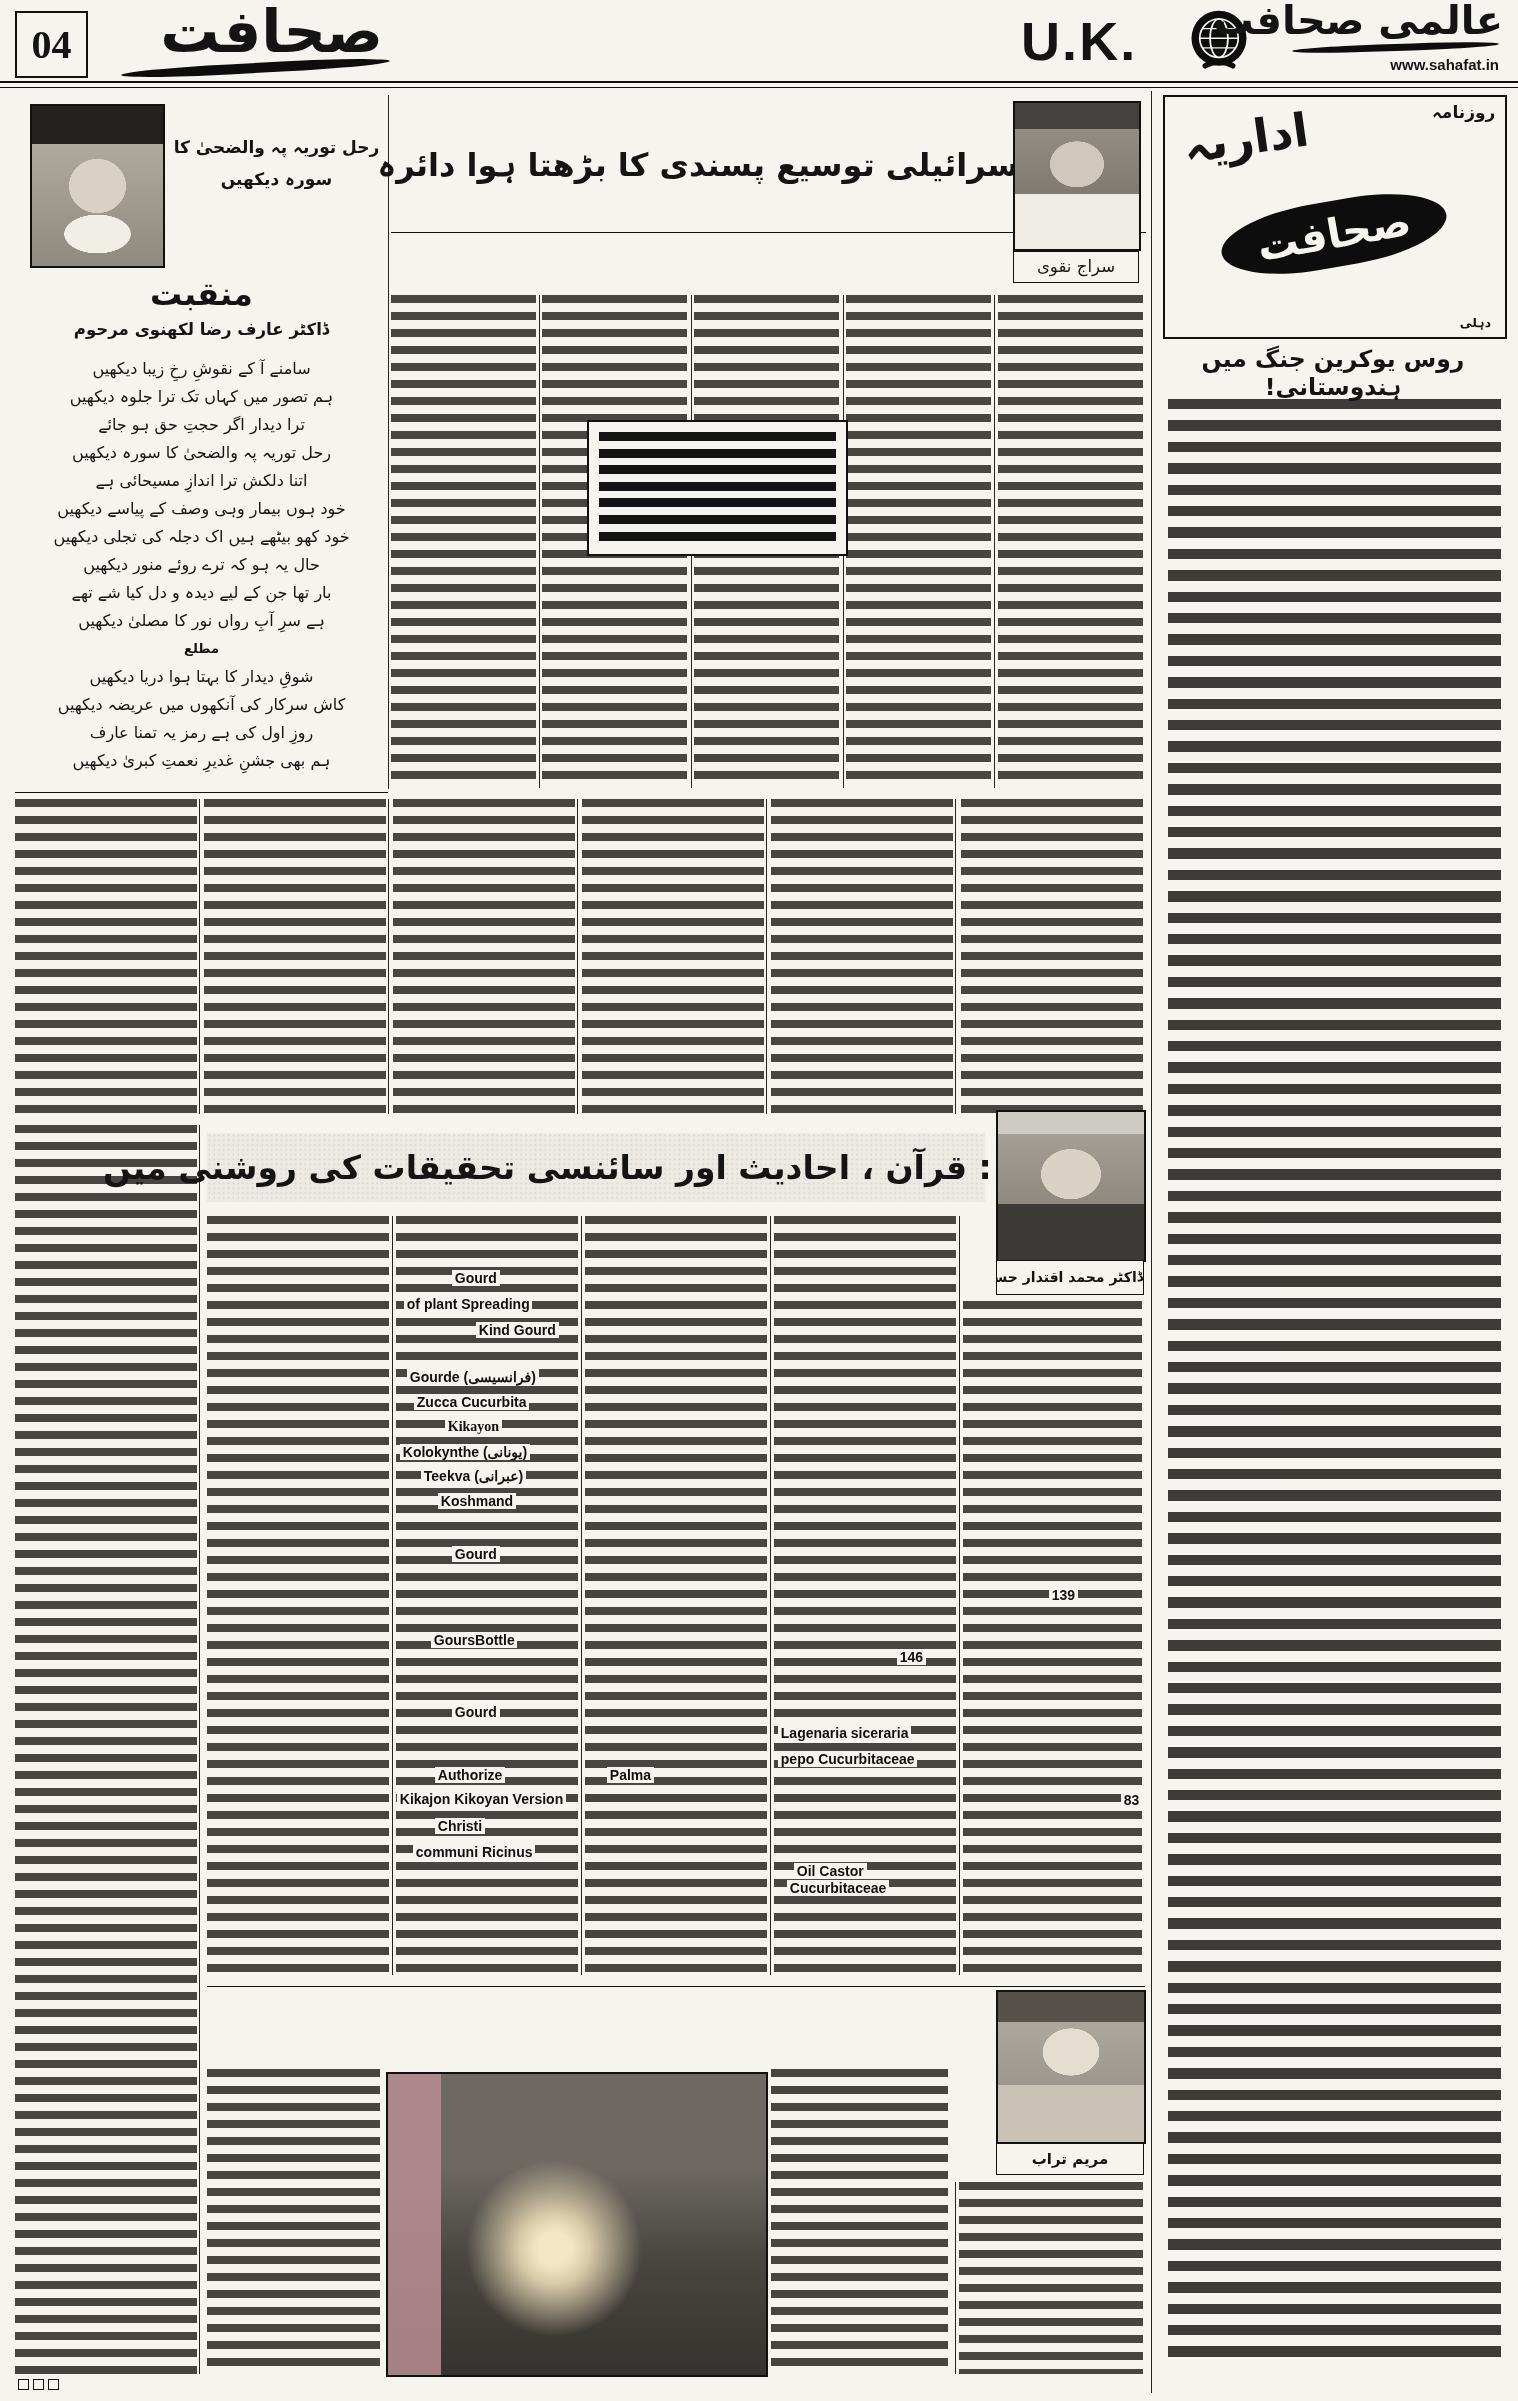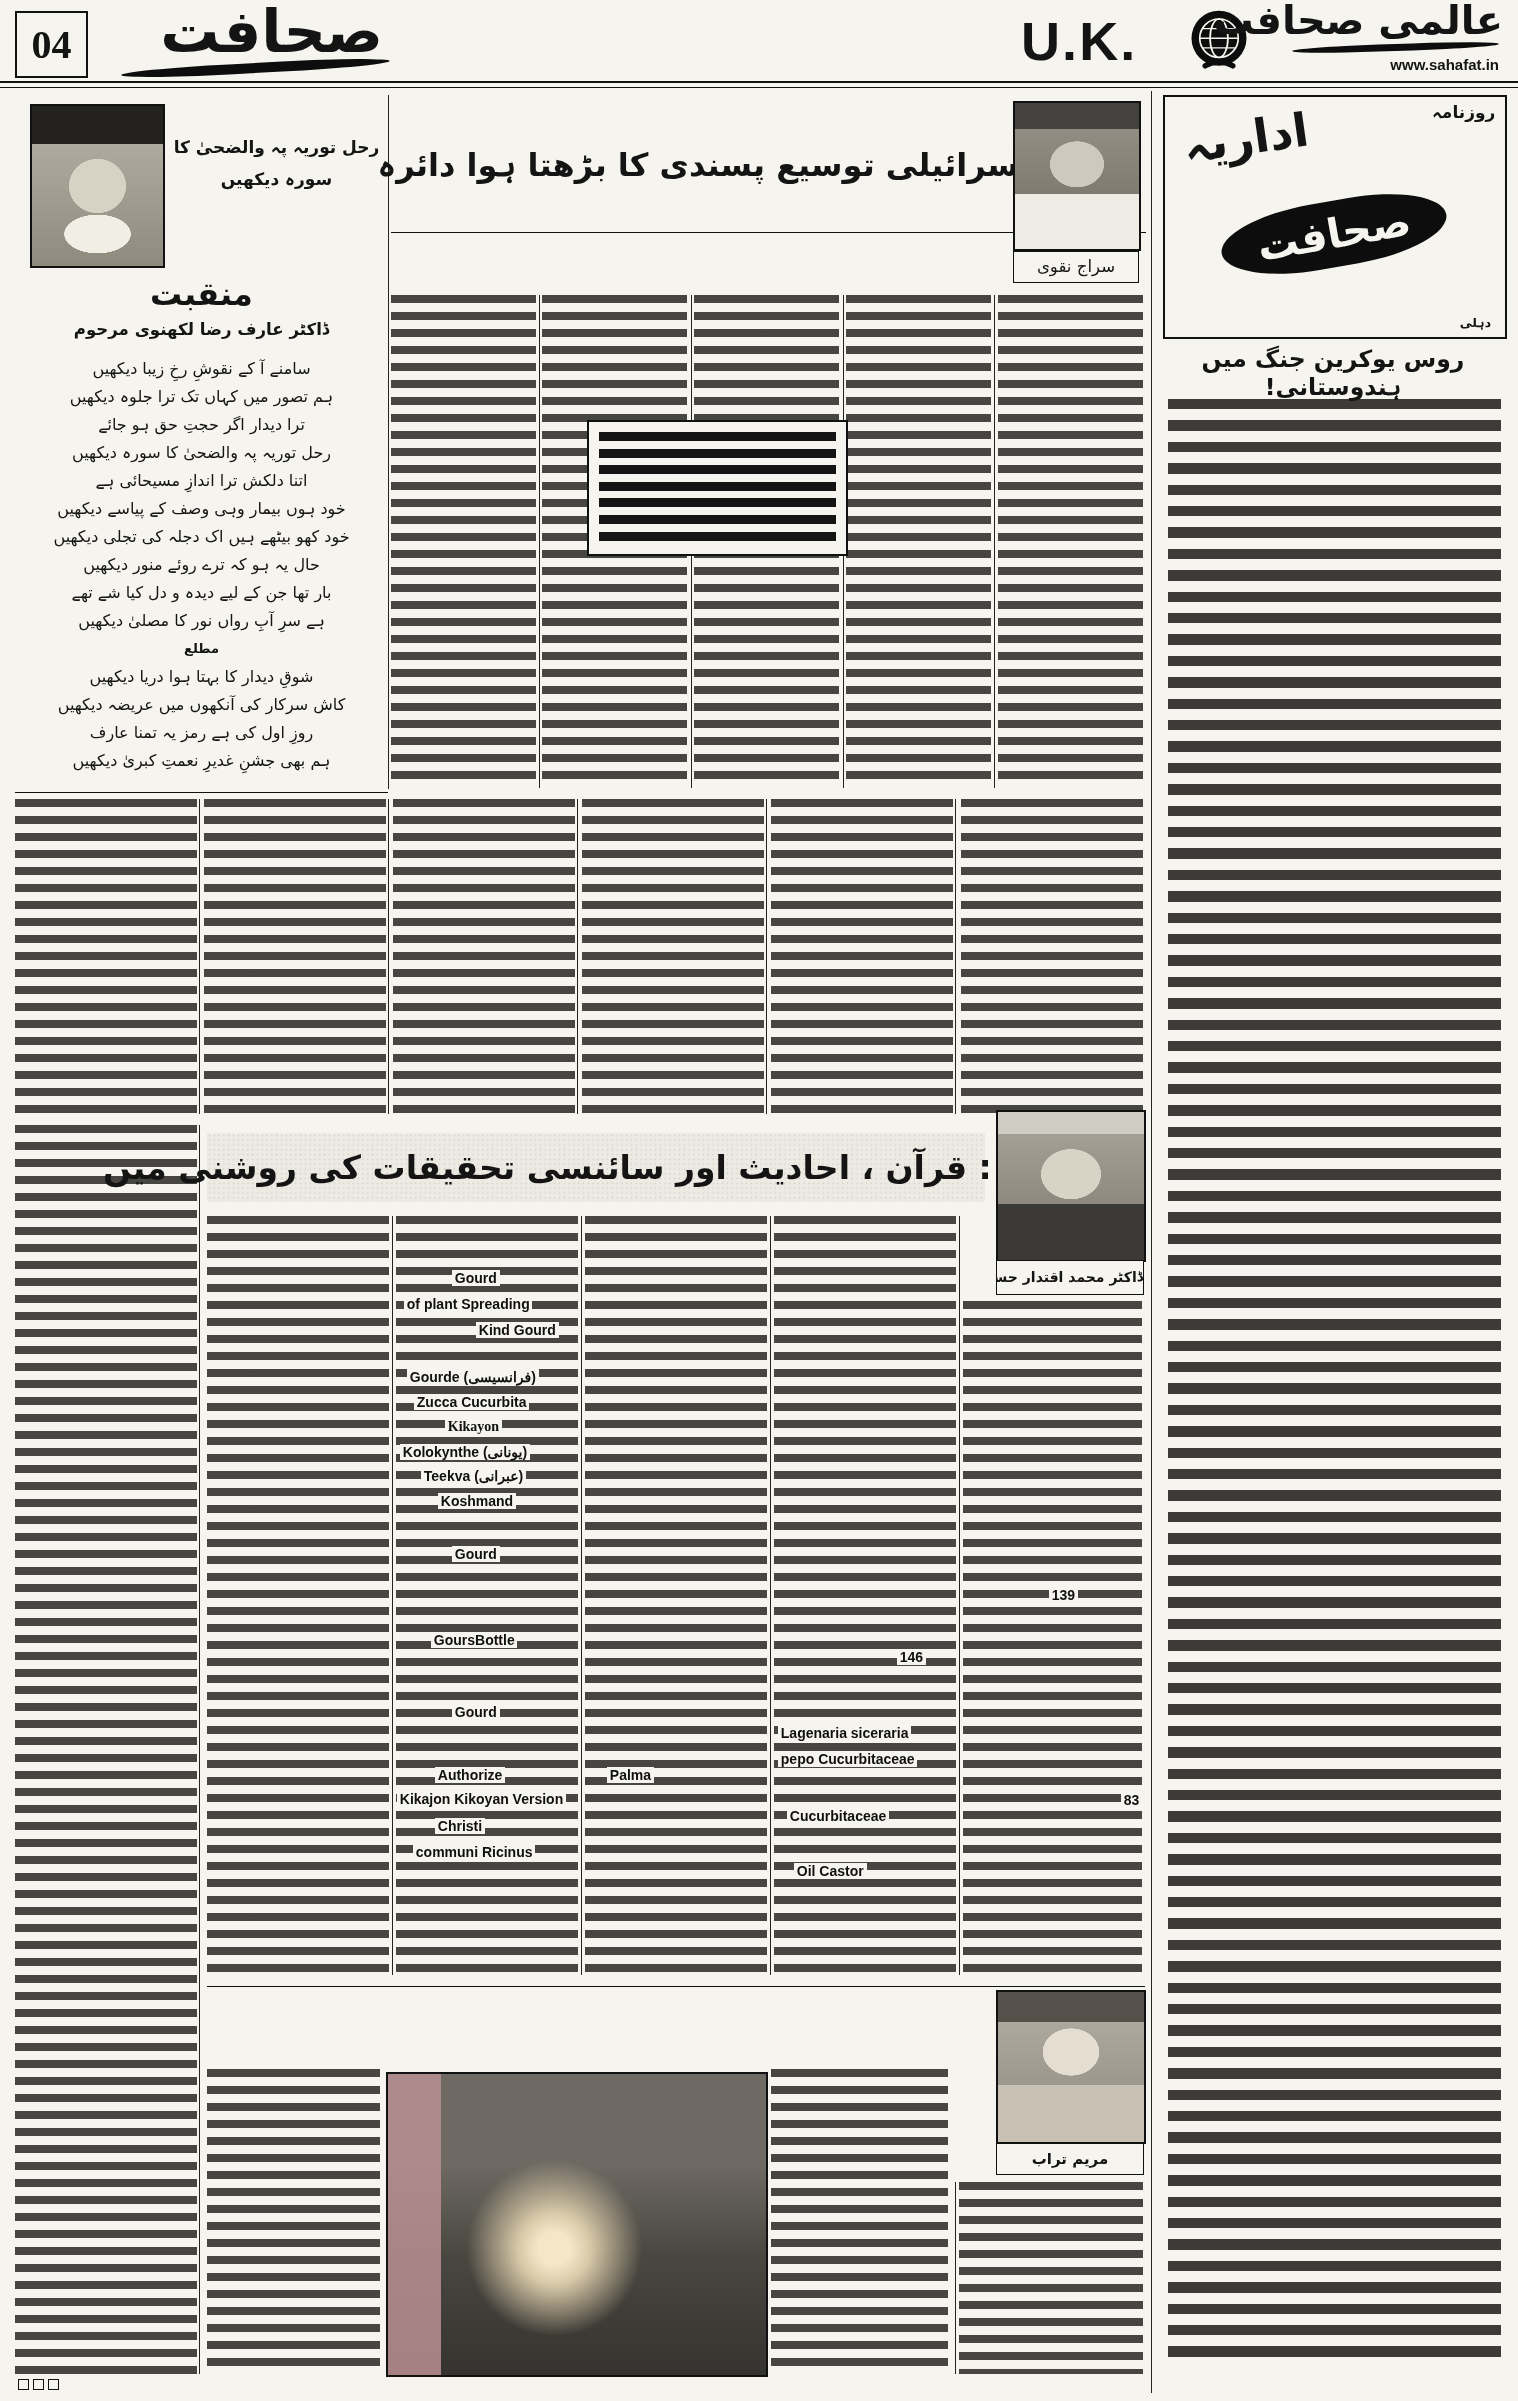--- a/index.html
+++ b/index.html
@@ -184,21 +184,21 @@
   <span class="latin-token" style="left:452px;top:1546px;">Gourd</span>
   <span class="latin-token" style="left:431px;top:1632px;">GoursBottle</span>
   <span class="latin-token" style="left:452px;top:1704px;">Gourd</span>
   <span class="latin-token" style="left:435px;top:1767px;">Authorize</span>
   <span class="latin-token" style="left:397px;top:1791px;">Kikajon Kikoyan Version</span>
   <span class="latin-token" style="left:607px;top:1767px;">Palma</span>
   <span class="latin-token" style="left:435px;top:1818px;">Christi</span>
   <span class="latin-token" style="left:413px;top:1844px;">communi Ricinus</span>
   <span class="latin-token" style="left:778px;top:1725px;">Lagenaria siceraria</span>
   <span class="latin-token" style="left:778px;top:1751px;">pepo Cucurbitaceae</span>
-  <span class="latin-token" style="left:787px;top:1808px;">Cucurbitaceae</span>
+  <span class="latin-token" style="left:787px;top:1880px;">Cucurbitaceae</span>
   <span class="latin-token" style="left:794px;top:1863px;">Oil Castor</span>
   <span class="latin-token" style="left:897px;top:1649px;">146</span>
   <span class="latin-token" style="left:1049px;top:1587px;">139</span>
   <span class="latin-token" style="left:1077px;top:1792px;margin-left:44px;">83</span>
 
   <div class="hrule" style="left:207px;top:1986px;width:938px;height:1.4px;"></div>
 
 
   <div class="abs photo" style="left:996px;top:1990px;width:146px;height:150px;
        background:

